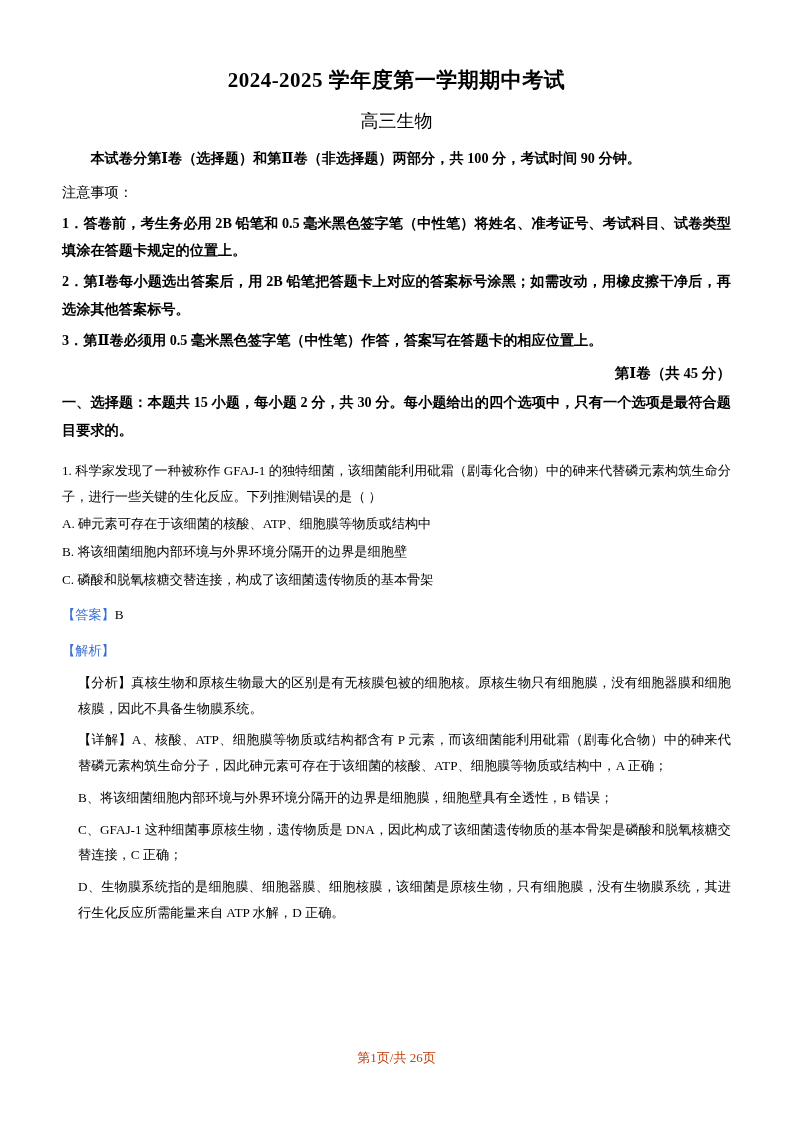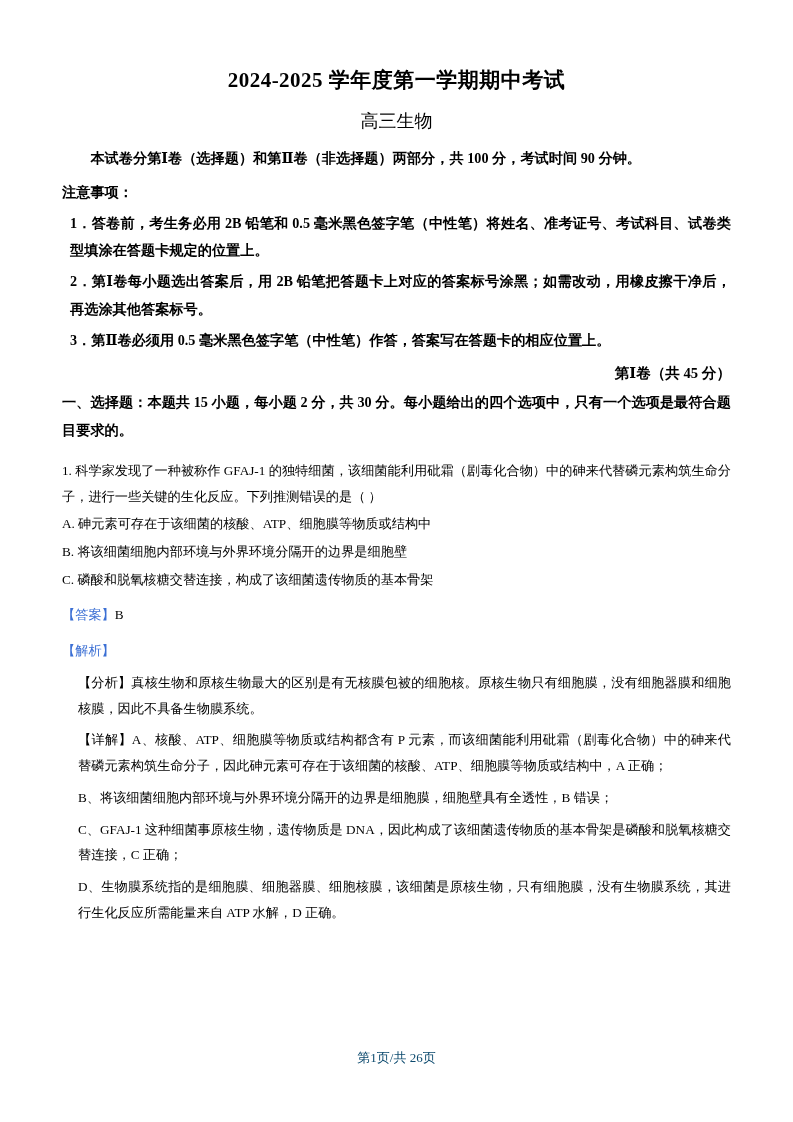--- a/index.html
+++ b/index.html
@@ -45,26 +45,26 @@
   .para.indent2 {
     text-indent: 2em;
   }
   .bold {
     font-weight: bold;
   }
   .notice {
     font-size: 14.2px;
     line-height: 1.92;
     margin: 6px 0 0 0;
-    font-weight: bold;
+    font-weight: normal;
   }
   .item {
     font-size: 14.2px;
     line-height: 1.92;
-    margin: 4px 0 0 8px;
+    margin: 4px 0 0 0;
     font-weight: bold;
     text-align: justify;
   }
   .center-bold {
     text-align: right;
     font-size: 14.6px;
     font-weight: bold;
     margin: 10px 0 0 0;
   }
   .sec {
@@ -99,21 +99,21 @@
     margin: 6px 0 0 16px;
     text-align: justify;
   }
   .footer {
     position: absolute;
     left: 0;
     right: 0;
     bottom: 55px;
     text-align: center;
     font-size: 13px;
-    color: #0c4a6e;
+    color: #c2410c;
   }
 </style>
 </head>
 <body>
 
 <div class="page">
 
   <h1 class="title">2024-2025 学年度第一学期期中考试</h1>
   <h2 class="subtitle">高三生物</h2>
 

